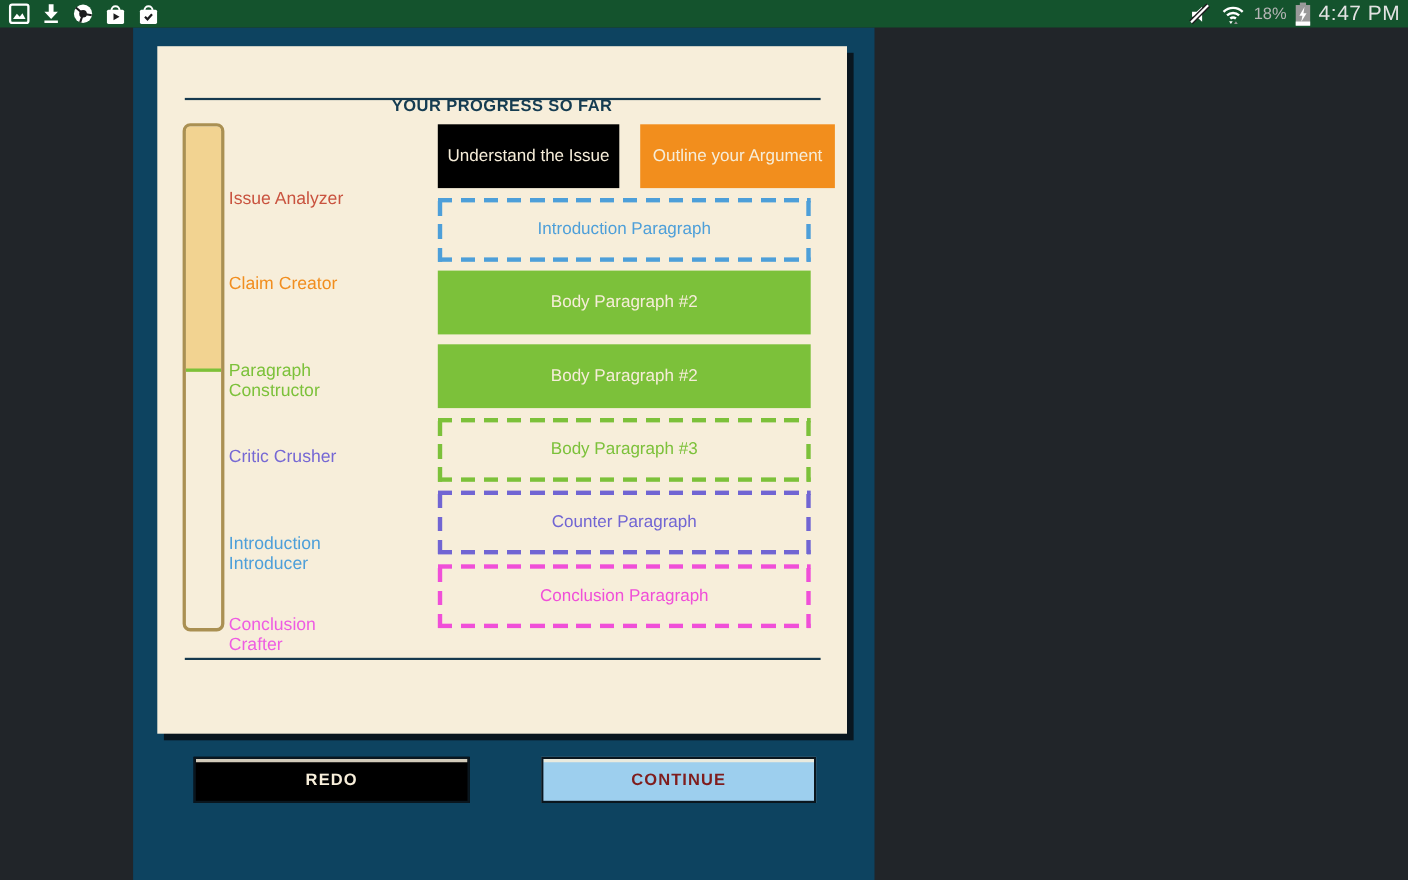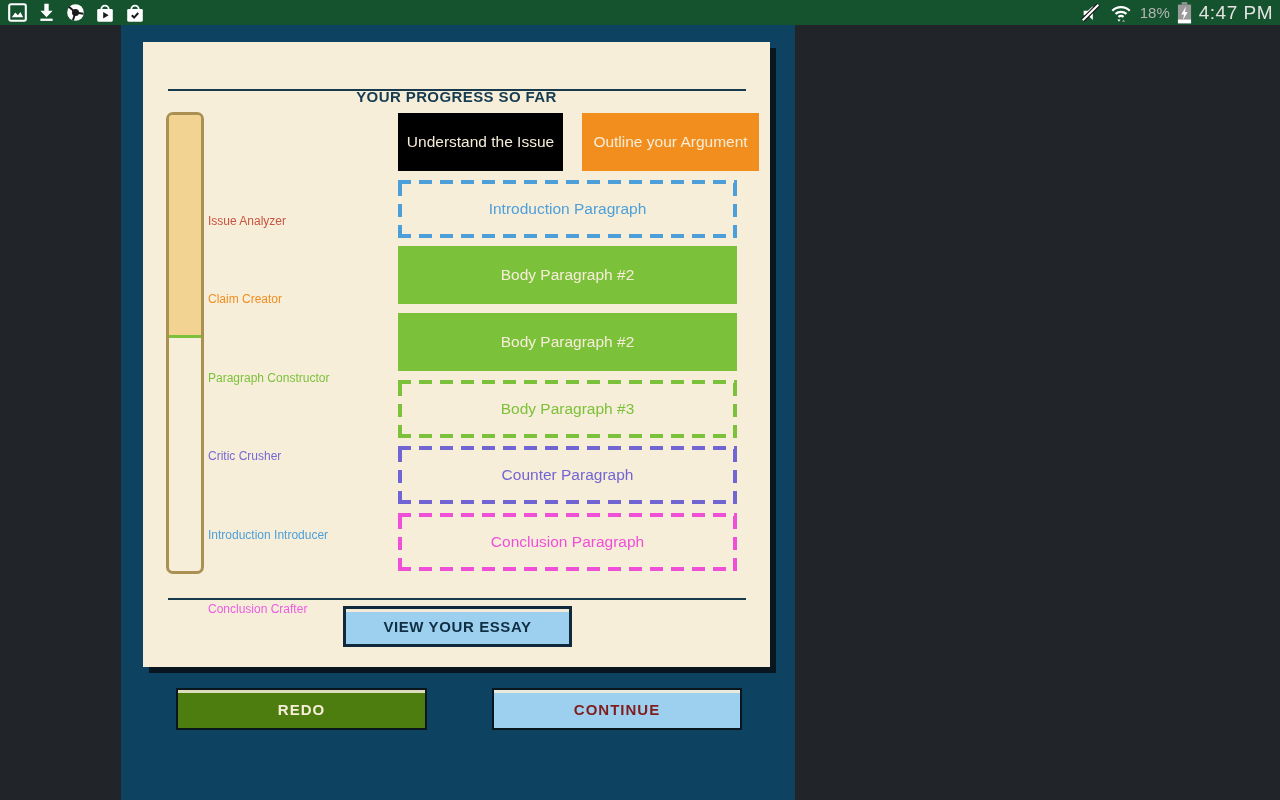--- a/index.html
+++ b/index.html
@@ -59,21 +59,21 @@
   }
   .progress-fill {
     width:100%; height:49%;
     background:#f2d391;
     border-bottom:3px solid #7cc13a;
   }
 
   
   .milestone {
     position:absolute; left:65px; width:125px;
-    font-size:12px; line-height:18px;margin-top:40px;
+    font-size:16px; line-height:18px;
   }
   .m0 { top:130px; color:#c9533f; }
   .m1 { top:208px; color:#f18e1f; }
   .m2 { top:287px; color:#7cc13a; }
   .m3 { top:365px; color:#7668d4; }
   .m4 { top:444px; color:#4d9fd9; }
   .m5 { top:518px; color:#ee5ce2; }
 
   
   .steps { position:absolute; left:255px; top:71px; width:339px; }
@@ -121,21 +121,21 @@
     border:3px solid #10293c;
     box-shadow:inset 0 3px 0 #f3ead6;
     color:#112f44; font-size:15px; letter-spacing:0.6px;
   }
   .footer-btn {
     position:absolute; top:688px; height:42px;
     border:2px solid #0a161e;
     box-shadow:inset 0 3px 0 rgba(247,238,218,0.85);
     font-size:15px; letter-spacing:1px;
   }
-  .redo-btn { left:176px; width:251px; background:#4d7c0f; color:#f7eeda; }
+  .redo-btn { left:176px; width:251px; background:#000000; color:#f7eeda; }
   .continue-btn { left:492px; width:250px; background:#9dcfee; color:#7f1d1d; }
 </style>
 </head>
 <body>
 
 <div class="status-bar">
   <div class="sb-left">
     <span class="sb-icon">
       <svg width="21" height="21" viewBox="0 0 24 24">
           <rect x="2.5" y="2.5" width="19" height="19" rx="2" fill="none" stroke="#fff" stroke-width="2.4"></rect>
@@ -222,17 +222,16 @@
     <div class="step solid s1">Outline your Argument</div>
     <div class="step dashed dash-blue s2">Introduction Paragraph</div>
     <div class="step solid s3">Body Paragraph #2</div>
     <div class="step solid s4">Body Paragraph #2</div>
     <div class="step dashed dash-green s5">Body Paragraph #3</div>
     <div class="step dashed dash-purple s6">Counter Paragraph</div>
     <div class="step dashed dash-magenta s7">Conclusion Paragraph</div>
   </div>
 
   <div class="rule rule-bottom"></div>
-  <div class="btn view-essay-btn">VIEW YOUR ESSAY</div>
 </div>
 
 <div class="btn footer-btn redo-btn">REDO</div>
 <div class="btn footer-btn continue-btn">CONTINUE</div>
 
 </body></html>

